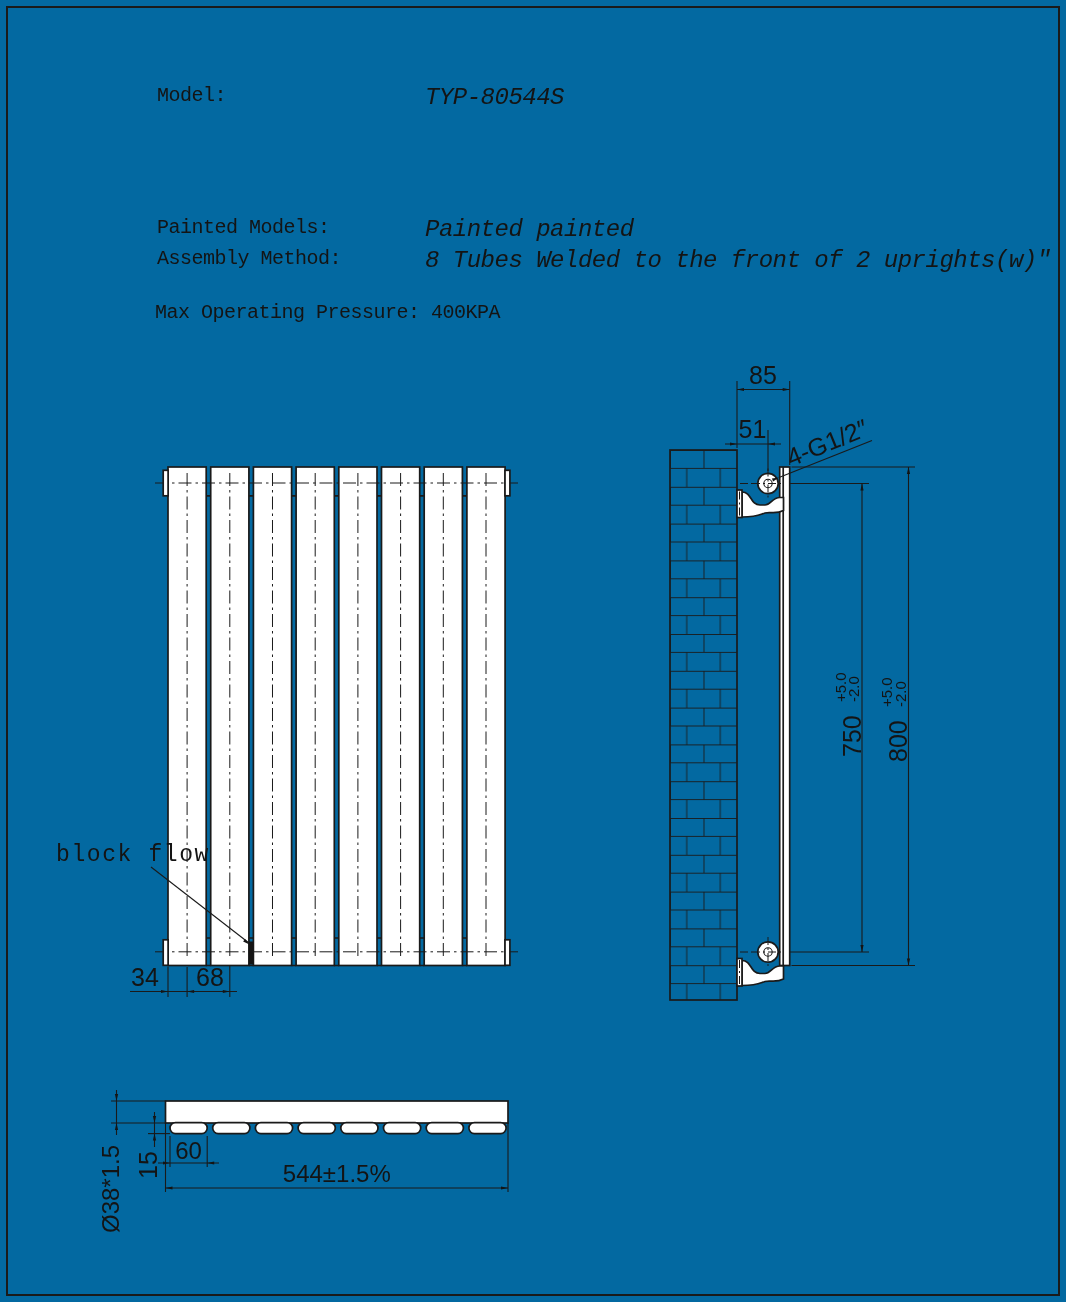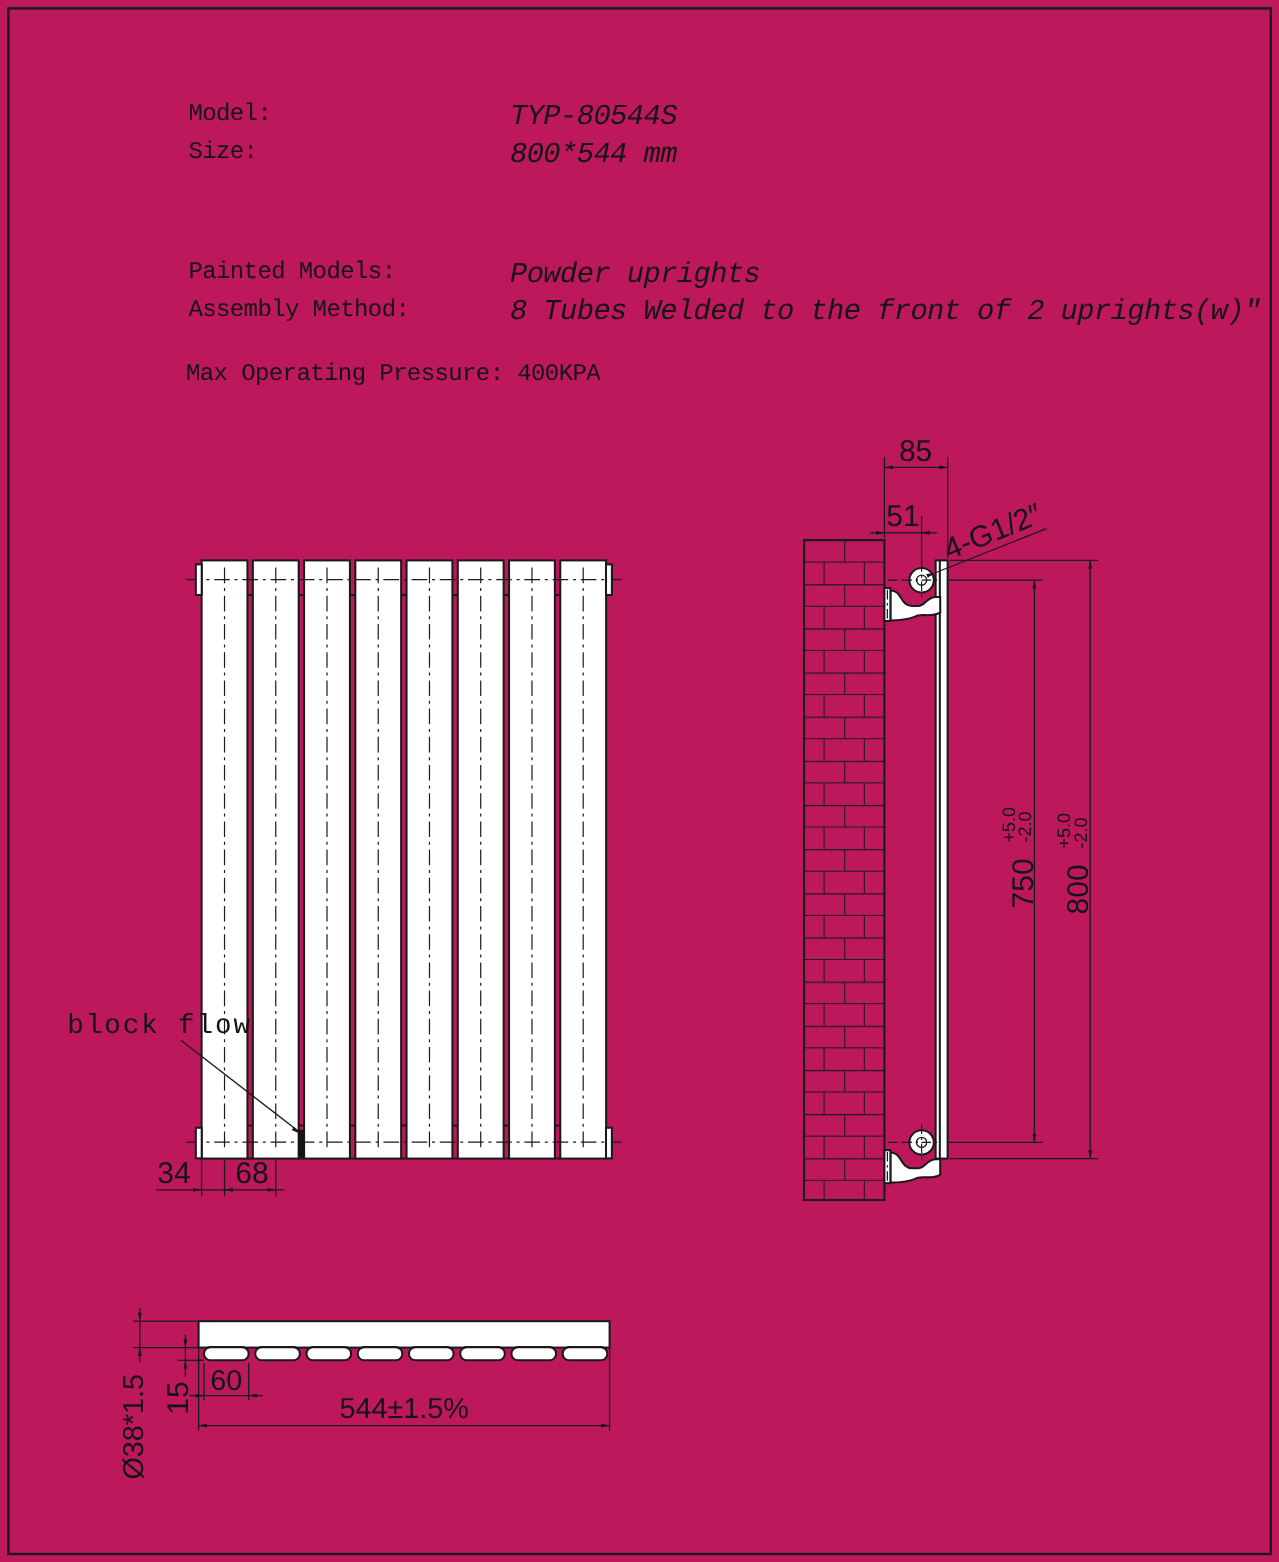--- a/index.html
+++ b/index.html
@@ -1,16 +1,16 @@
 <!DOCTYPE html>
 <html><head>
 <meta charset="utf-8">
 <style>
   html,body{margin:0;padding:0;background:#e8e8e8;}
-  .page{position:relative;width:1066px;height:1302px;background:#be185d;overflow:hidden;
+  .page{position:relative;width:1066px;height:1302px;background:#0369a1;overflow:hidden;
         font-family:"Liberation Mono","DejaVu Sans Mono",monospace;color:#141414;}
   .frame{position:absolute;left:6px;top:6px;width:1050px;height:1286px;border:2px solid #1a1a1a;}
   .spec{position:absolute;left:0;top:0;width:1066px;height:340px;}
   .spec-row{position:absolute;left:0;width:1066px;height:26px;}
   .spec-label{position:absolute;left:157px;white-space:pre;font-size:20px;letter-spacing:-0.5px;}
   .spec-value{position:absolute;left:425px;white-space:pre;font-size:24px;letter-spacing:-0.5px;font-style:italic;}
   .spec-full{position:absolute;left:155px;white-space:pre;font-size:20px;letter-spacing:-0.5px;}
   svg.art{position:absolute;left:0;top:0;}
   .ln{stroke:#1a1a1a;stroke-width:1.7;fill:none;}
   .lnw{stroke:#1a1a1a;stroke-width:1.7;fill:#ffffff;}
@@ -29,27 +29,23 @@
 <body>
 
 <div class="page">
   <div class="frame"></div>
 
   <div class="spec">
     <div class="spec-row" style="top:84px">
       <span class="spec-label">Model:</span>
       <span class="spec-value">TYP-80544S</span>
     </div>
-    <div class="spec-row" style="top:116px">
-      <span class="spec-label">Size:</span>
-      <span class="spec-value">800*544 mm</span>
-    </div>
     <div class="spec-row" style="top:216px">
       <span class="spec-label">Painted Models:</span>
-      <span class="spec-value">Powder uprights</span>
+      <span class="spec-value">Painted painted</span>
     </div>
     <div class="spec-row" style="top:247px">
       <span class="spec-label">Assembly Method:</span>
       <span class="spec-value">8 Tubes Welded to the front of 2 uprights(w)″</span>
     </div>
     <div class="spec-row" style="top:301px">
       <span class="spec-full">Max Operating Pressure: 400KPA</span>
     </div>
   </div>
 

